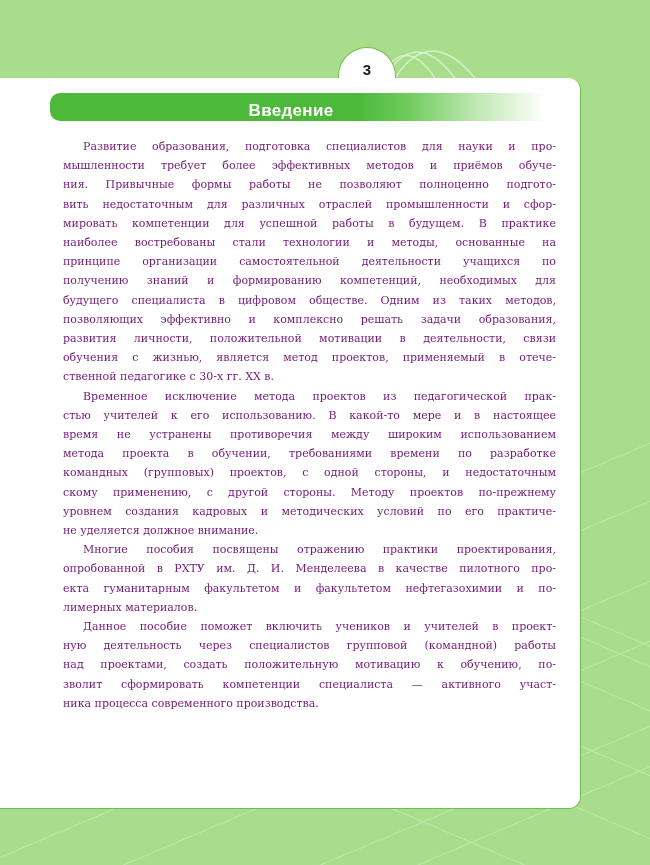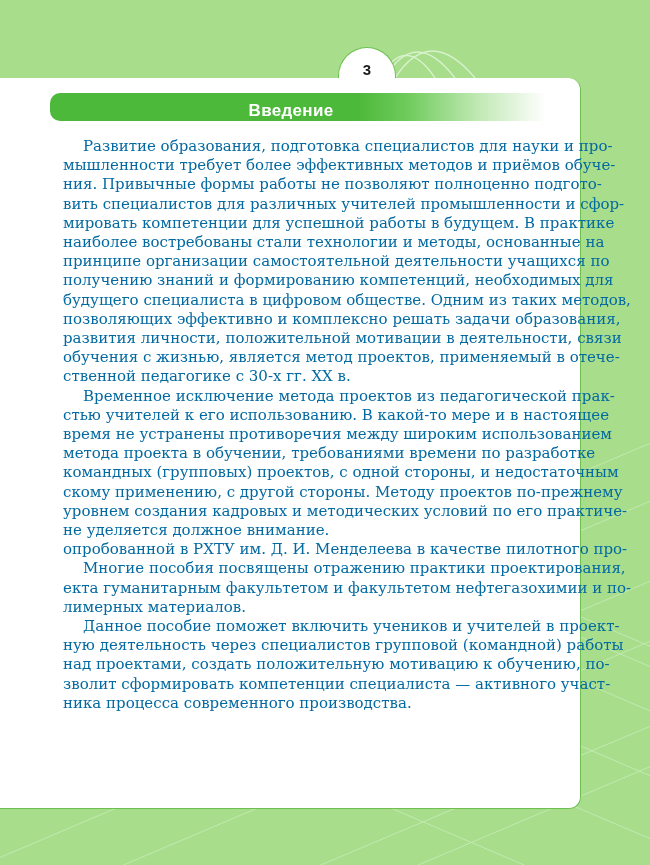--- a/index.html
+++ b/index.html
@@ -35,21 +35,21 @@
       background: linear-gradient(to right, #4cb93a 0%, #4cb93a 62%, #6fcb5c 72%, #bfe8b2 86%, #ffffff 100%);
       display: flex; align-items: flex-end; justify-content: center;
     }
     .banner-title {
       font-family: "Liberation Sans", sans-serif; font-weight: bold;
       font-size: 17px; color: #ffffff; letter-spacing: 0.3px;
       margin-left: -14px;
     }
     .content {
       position: absolute; left: 63px; top: 137px; width: 493px;
-      font-size: 15px; line-height: 19.2px; color: #0369a1;
+      font-size: 11px; line-height: 19.2px; color: #701a75;
     }
     .line { display: block; text-align: justify; text-align-last: justify; white-space: nowrap; }
     .line.last { text-align-last: left; }
     .line.indent { padding-left: 20px; }
   </style>
 </head>
 <body>
 
 <svg class="bg-pattern" viewBox="0 0 650 865" xmlns="http://www.w3.org/2000/svg">
   <g stroke="#c9ecb8" stroke-width="1" fill="none" opacity="0.8">
@@ -84,21 +84,21 @@
 
 <div class="banner">
   <span class="banner-title">Введение</span>
 </div>
 
 <div class="content">
   <div id="p0">
       <span class="line indent">Развитие образования, подготовка специалистов для науки и про-</span>
       <span class="line">мышленности требует более эффективных методов и приёмов обуче-</span>
       <span class="line">ния. Привычные формы работы не позволяют полноценно подгото-</span>
-      <span class="line">вить специалистов для различных учителей промышленности и сфор-</span>
+      <span class="line">вить недостаточным для различных отраслей промышленности и сфор-</span>
       <span class="line">мировать компетенции для успешной работы в будущем. В практике</span>
       <span class="line">наиболее востребованы стали технологии и методы, основанные на</span>
       <span class="line">принципе организации самостоятельной деятельности учащихся по</span>
       <span class="line">получению знаний и формированию компетенций, необходимых для</span>
       <span class="line">будущего специалиста в цифровом обществе. Одним из таких методов,</span>
       <span class="line">позволяющих эффективно и комплексно решать задачи образования,</span>
       <span class="line">развития личности, положительной мотивации в деятельности, связи</span>
       <span class="line">обучения с жизнью, является метод проектов, применяемый в отече-</span>
       <span class="line last">ственной педагогике с 30-х гг. XX в.</span>
     </div>
@@ -106,22 +106,22 @@
       <span class="line indent">Временное исключение метода проектов из педагогической прак-</span>
       <span class="line">стью учителей к его использованию. В какой-то мере и в настоящее</span>
       <span class="line">время не устранены противоречия между широким использованием</span>
       <span class="line">метода проекта в обучении, требованиями времени по разработке</span>
       <span class="line">командных (групповых) проектов, с одной стороны, и недостаточным</span>
       <span class="line">скому применению, с другой стороны. Методу проектов по-прежнему</span>
       <span class="line">уровнем создания кадровых и методических условий по его практиче-</span>
       <span class="line last">не уделяется должное внимание.</span>
     </div>
   <div id="p2">
+      <span class="line indent">Многие пособия посвящены отражению практики проектирования,</span>
       <span class="line">опробованной в РХТУ им. Д. И. Менделеева в качестве пилотного про-</span>
-      <span class="line indent">Многие пособия посвящены отражению практики проектирования,</span>
       <span class="line">екта гуманитарным факультетом и факультетом нефтегазохимии и по-</span>
       <span class="line last">лимерных материалов.</span>
     </div>
   <div id="p3">
       <span class="line indent">Данное пособие поможет включить учеников и учителей в проект-</span>
       <span class="line">ную деятельность через специалистов групповой (командной) работы</span>
       <span class="line">над проектами, создать положительную мотивацию к обучению, по-</span>
       <span class="line">зволит сформировать компетенции специалиста — активного участ-</span>
       <span class="line last">ника процесса современного производства.</span>
     </div>

